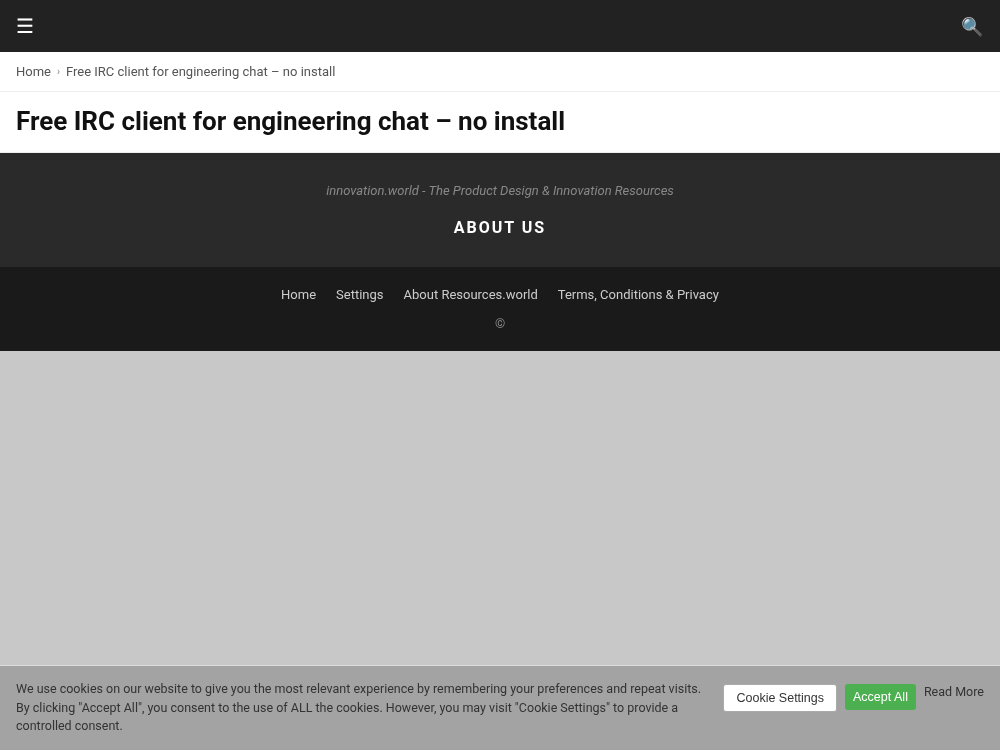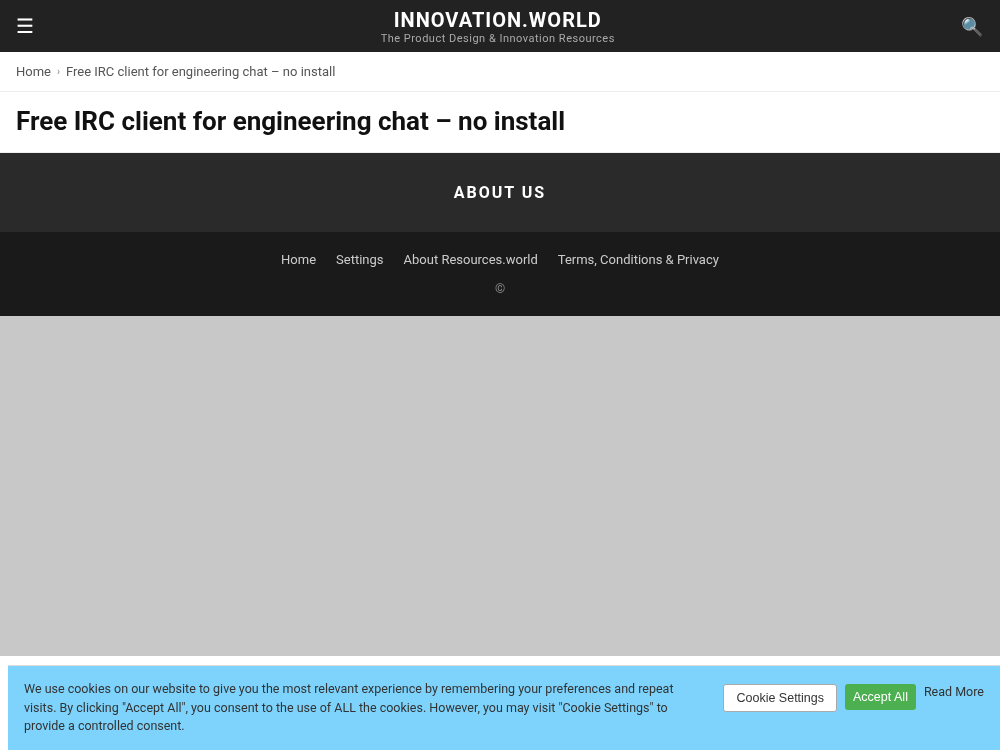--- a/index.html
+++ b/index.html
@@ -139,23 +139,23 @@
     .content-area {
       background: #c8c8c8;
       height: 340px;
       width: 100%;
     }
 
     
     .cookie-banner {
       position: fixed;
       bottom: 0;
-      left: 8px;
+      left: 0;
       right: 0;
-      background: #7dd3fc;
+      background: #a3a3a3;
       border-top: 1px solid #ddd;
       padding: 14px 16px;
       display: flex;
       align-items: flex-start;
       justify-content: space-between;
       gap: 16px;
       z-index: 1000;
     }
 
     .cookie-text {
@@ -200,38 +200,35 @@
       font-size: 12.5px;
       cursor: pointer;
       white-space: nowrap;
     }
   </style>
 </head>
 <body>
 
 <header class="site-header">
   <span class="header-menu-icon">☰</span>
-  <div class="site-title-wrap">
-    <div class="site-title">INNOVATION.WORLD</div>
-    <div class="site-subtitle">The Product Design &amp; Innovation Resources</div>
-  </div>
   <span class="search-icon-wrap">🔍</span>
 </header>
 
 <nav class="breadcrumb">
   <a href="#">Home</a>
   <span class="breadcrumb-chevron">›</span>
   <span>Free IRC client for engineering chat – no install</span>
 </nav>
 
 <div class="page-title-wrap">
   <h1 class="page-title">Free IRC client for engineering chat – no install</h1>
 </div>
 
 <section class="about-section">
+  <div class="about-logo-placeholder">innovation.world - The Product Design &amp; Innovation Resources</div>
   <h2 class="about-heading">ABOUT US</h2>
 </section>
 
 <footer class="footer-nav">
   <div class="footer-nav-links">
     <a href="#">Home</a>
     <a href="#">Settings</a>
     <a href="#">About Resources.world</a>
     <a href="#">Terms, Conditions &amp; Privacy</a>
   </div>

